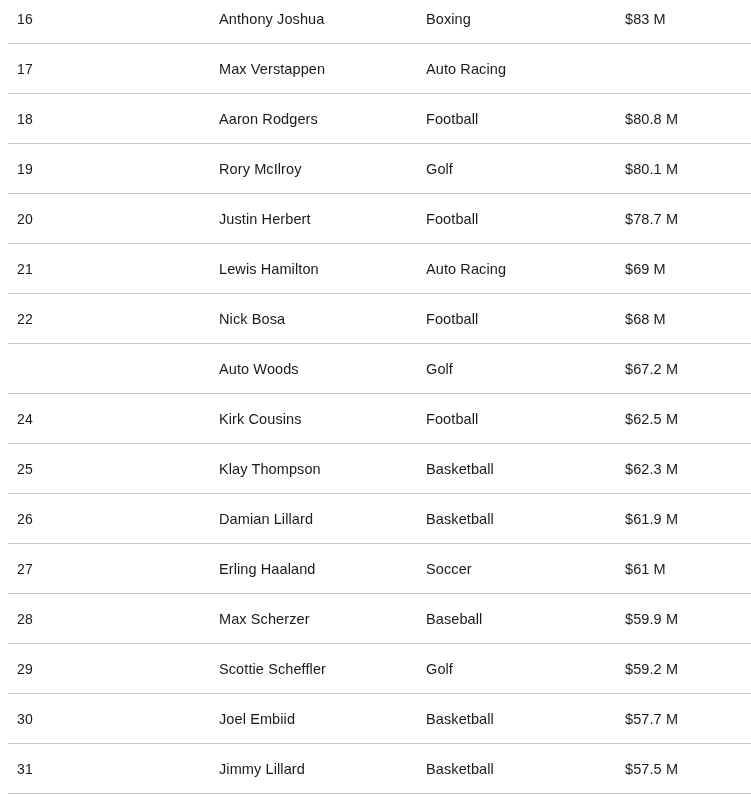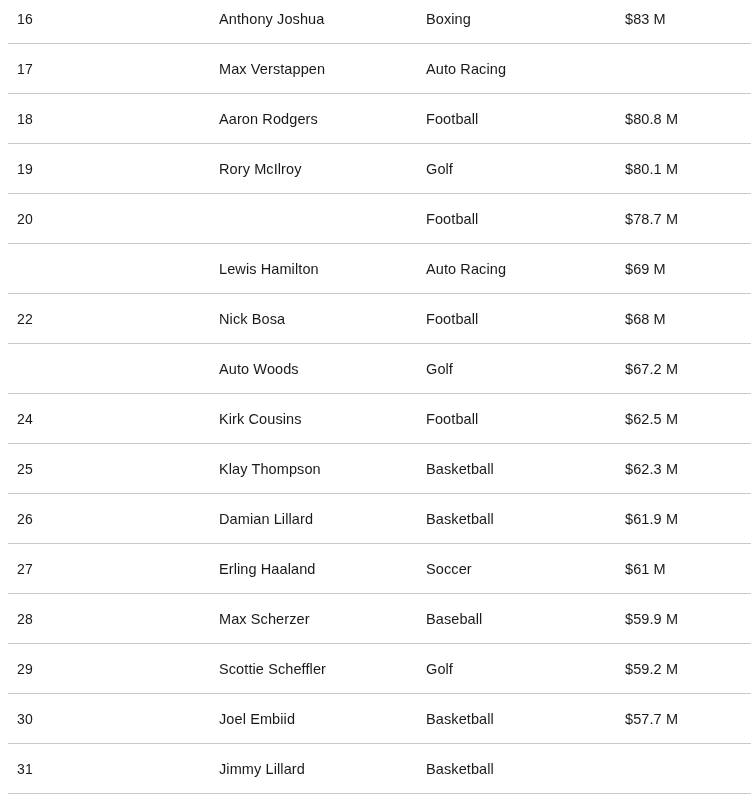--- a/index.html
+++ b/index.html
@@ -93,24 +93,26 @@
       <div class="cell cell-earnings">$80.8 M</div>
     </div>
     <div class="row">
       <div class="cell cell-rank">19</div>
       <div class="cell cell-name">Rory McIlroy</div>
       <div class="cell cell-sport">Golf</div>
       <div class="cell cell-earnings">$80.1 M</div>
     </div>
     <div class="row">
       <div class="cell cell-rank">20</div>
+      <div class="cell cell-name">Justin Herbert</div>
       <div class="cell cell-sport">Football</div>
       <div class="cell cell-earnings">$78.7 M</div>
     </div>
     <div class="row">
+      <div class="cell cell-rank">21</div>
       <div class="cell cell-name">Lewis Hamilton</div>
       <div class="cell cell-sport">Auto Racing</div>
       <div class="cell cell-earnings">$69 M</div>
     </div>
     <div class="row">
       <div class="cell cell-rank">22</div>
       <div class="cell cell-name">Nick Bosa</div>
       <div class="cell cell-sport">Football</div>
       <div class="cell cell-earnings">$68 M</div>
     </div>
@@ -158,14 +160,15 @@
     <div class="row">
       <div class="cell cell-rank">30</div>
       <div class="cell cell-name">Joel Embiid</div>
       <div class="cell cell-sport">Basketball</div>
       <div class="cell cell-earnings">$57.7 M</div>
     </div>
     <div class="row">
       <div class="cell cell-rank">31</div>
       <div class="cell cell-name">Jimmy Lillard</div>
       <div class="cell cell-sport">Basketball</div>
+      <div class="cell cell-earnings">$57.5 M</div>
     </div>
   </div>
 
 </body></html>

